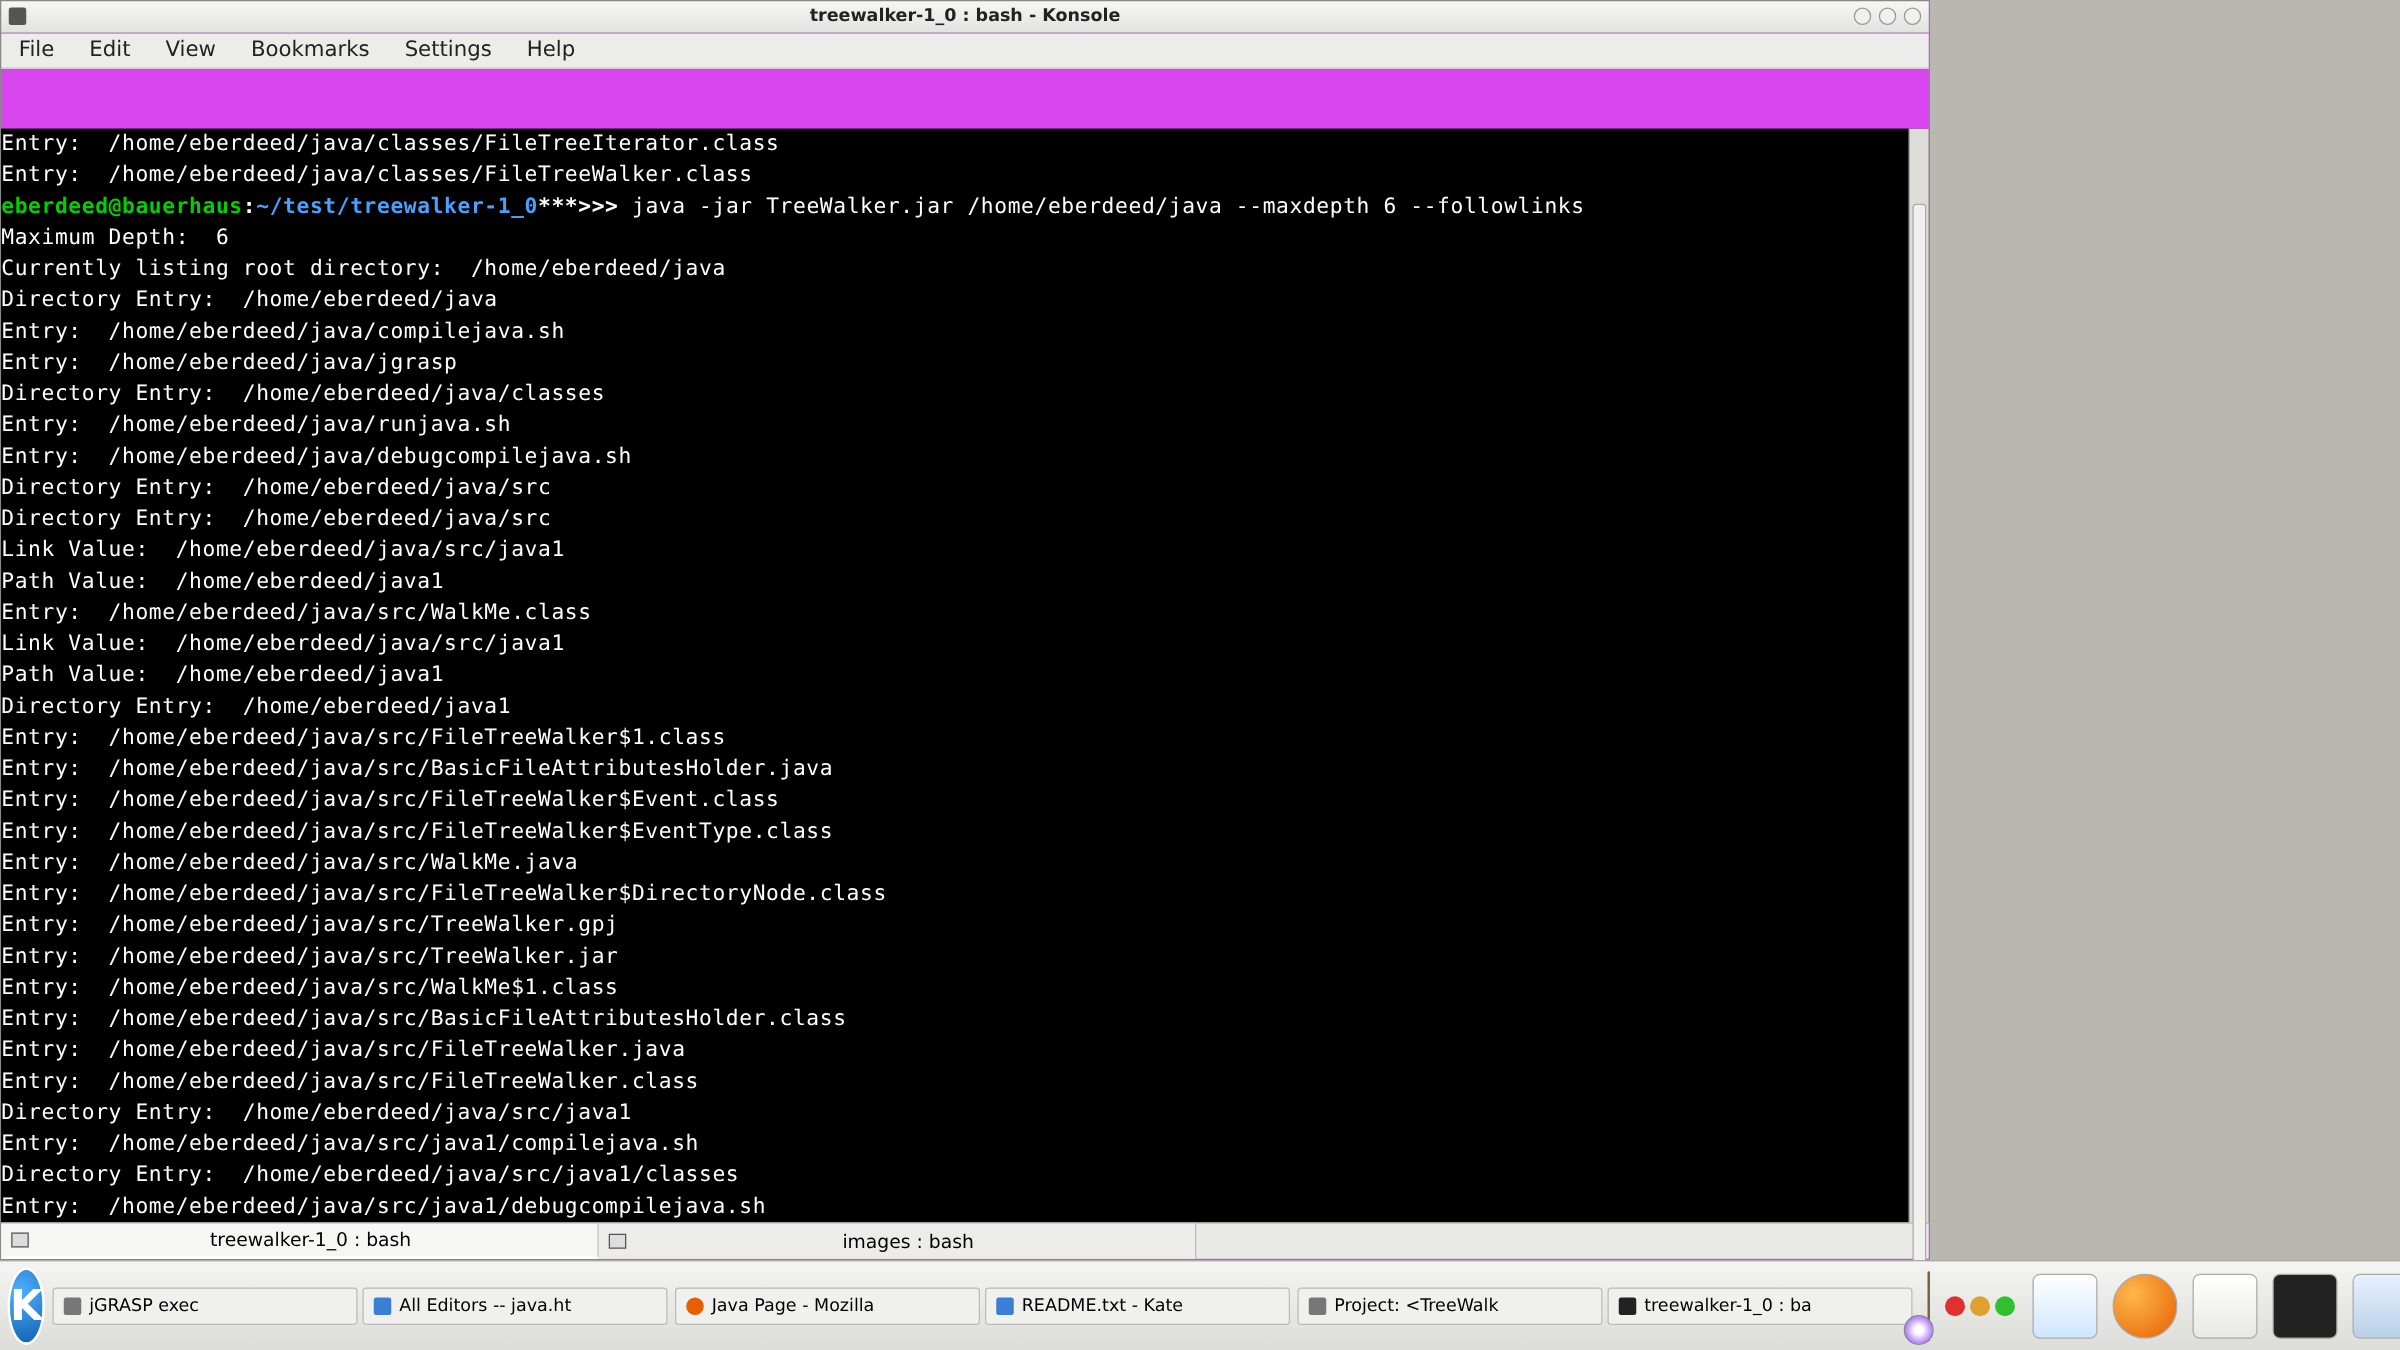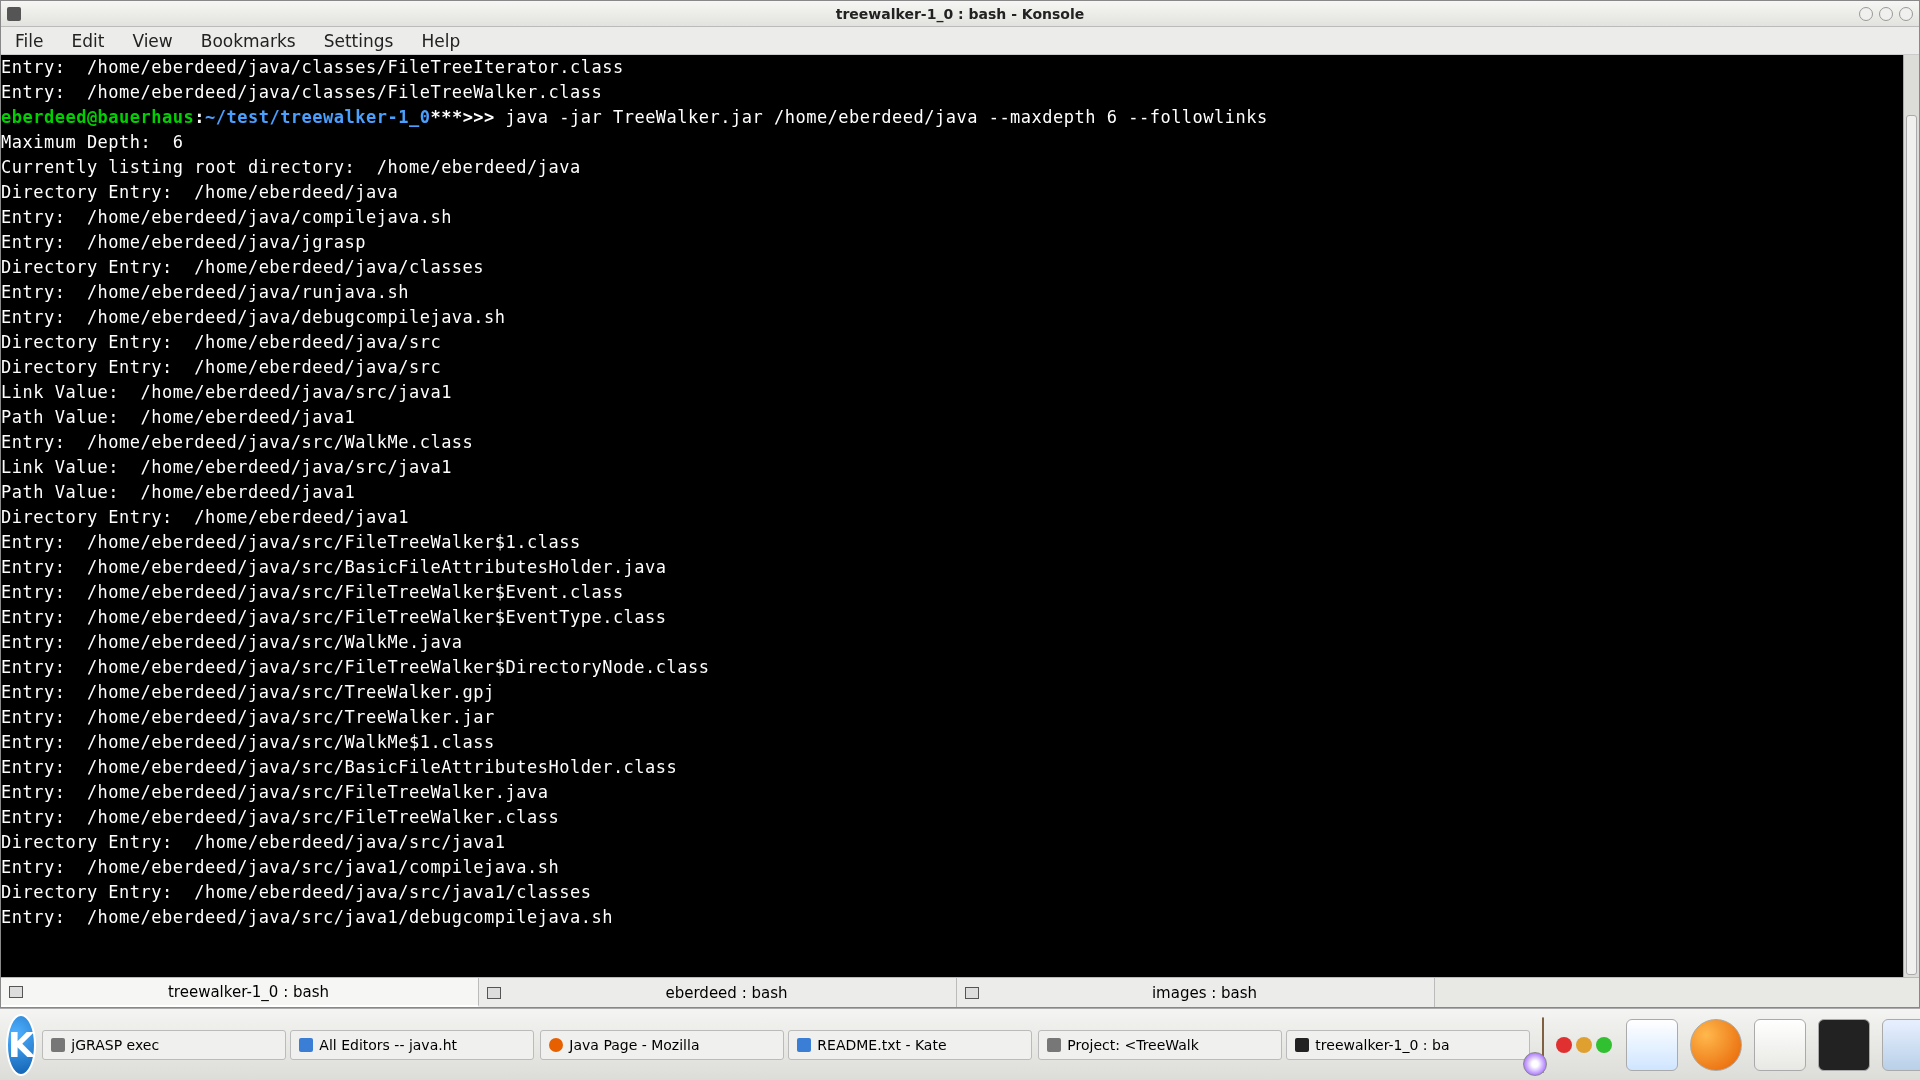--- a/index.html
+++ b/index.html
@@ -9,21 +9,21 @@
     font-family: "DejaVu Sans", "Liberation Sans", sans-serif;
     background: #b8b8b0;
     overflow: hidden;
     position: relative;
   }
   
   .window {
     position: absolute;
     left: 0;
     top: 0;
-    width: 1920px;
+    width: 1544px;
     height: 1008px;
     background: #d946ef;
     border: 1px solid #888;
     display: flex;
     flex-direction: column;
   }
   .titlebar {
     height: 26px;
     background: linear-gradient(#f6f6f4, #e2e2de);
     display: flex;
@@ -71,20 +71,21 @@
   }
   .menubar .mitem {
     padding: 20px 6px;
     cursor: pointer;
   }
   
   .term-wrap {
     flex: 1;
     display: flex;
     background: #000;
+    margin-top: 48px;
   }
   .terminal {
     flex: 1;
     background: #000;
     color: #fff;
     font-family: "DejaVu Sans Mono", "Liberation Mono", monospace;
     font-size: 17px;
     line-height: 25px;
     letter-spacing: 0.5px;
     white-space: pre;
@@ -286,24 +287,20 @@
     </div>
   </div>
 
   <div class="tabbar">
     <div class="tab active">
       <span class="tab-icon"></span>
       <span class="tab-label">treewalker-1_0 : bash</span>
     </div>
     <div class="tab">
       <span class="tab-icon"></span>
-      <span class="tab-label">eberdeed : bash</span>
-    </div>
-    <div class="tab">
-      <span class="tab-icon"></span>
       <span class="tab-label">images : bash</span>
     </div>
   </div>
 </div>
 
 <div class="panel">
   <div class="kmenu">K</div>
 
   <div class="task-stack">
     <div class="task">

